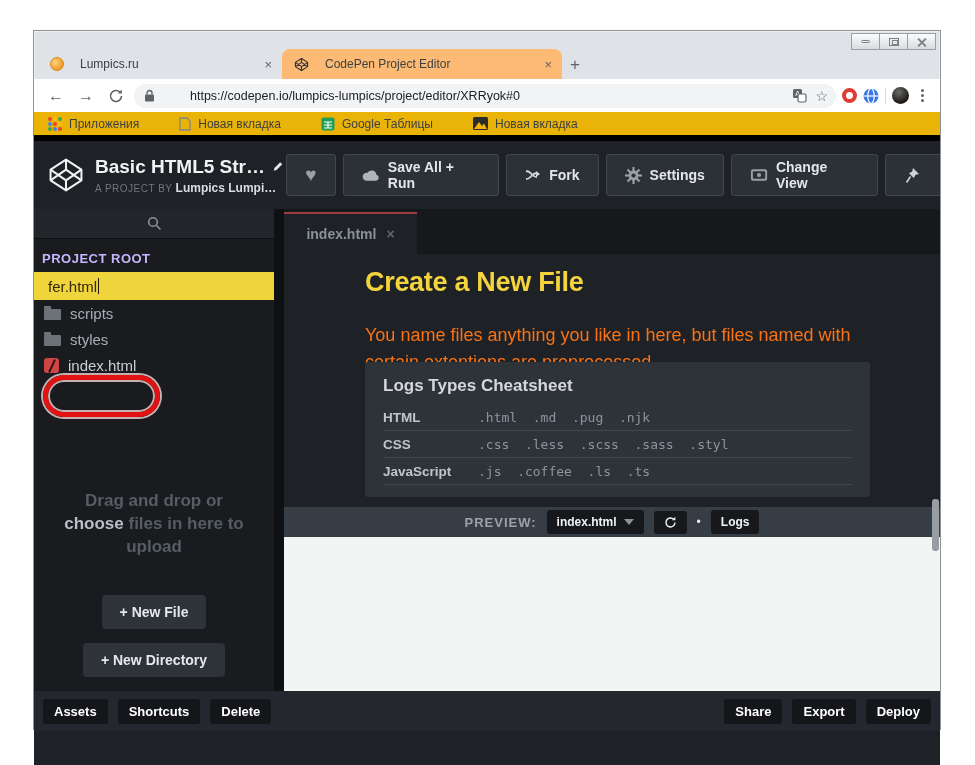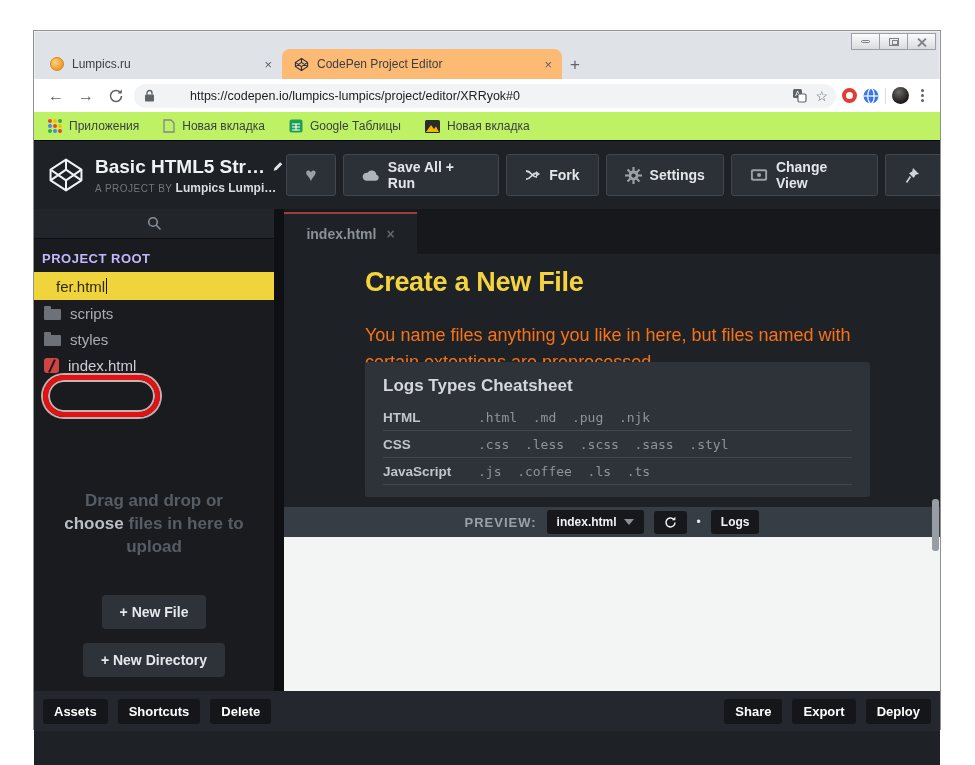--- a/index.html
+++ b/index.html
@@ -13,21 +13,21 @@
   .winbtn { width:29px; height:17px; border:1px solid #9aa0a6; background:linear-gradient(#fbfbfb,#d9dcdf);
             display:flex; align-items:center; justify-content:center; margin-left:-1px; }
   .glyph-min { width:9px; height:3px; border:1px solid #7c8188; border-radius:2px; }
   .glyph-max { width:10px; height:8px; border:1px solid #7c8188; position:relative; }
   .glyph-max::after { content:""; position:absolute; left:2px; top:1px; width:4px; height:3px; border:1px solid #7c8188; }
   .glyph-x { position:relative; width:10px; height:10px; }
   .glyph-x::before,.glyph-x::after { content:""; position:absolute; left:4px; top:0; width:2px; height:11px; background:#7c8188; }
   .glyph-x::before { transform:rotate(45deg);} .glyph-x::after { transform:rotate(-45deg);}
 
   .tabstrip { height:30px; display:flex; align-items:flex-end; padding-left:4px; }
-  .tab { display:flex; align-items:center; gap:8px; height:30px; padding:0 10px 0 12px; width:244px;
+  .tab { display:flex; align-items:center; gap:16px; height:30px; padding:0 10px 0 12px; width:244px;
          font-size:12px; color:#3c4043; }
   .tab.active { background:#fdba74; border-radius:8px 8px 0 0; width:280px; }
   .tab .title { flex:1; white-space:nowrap; overflow:hidden; }
   .tab-close { font-size:13px; color:#5f6368; line-height:1; }
   .newtab-btn { font-size:17px; color:#5f6368; padding:0 12px 4px 8px; }
   .favicon-circle { width:14px; height:14px; border-radius:50%;
          background:radial-gradient(circle at 35% 35%, #ffd27a, #ef9a2d 70%); border:1px solid #d8871c; }
 
   .toolbar { height:33px; background:#ffffff; display:flex; align-items:center; padding:0 10px; gap:6px; }
   .nav-ic { font-size:16px; color:#5f6368; width:24px; text-align:center; }
@@ -35,22 +35,22 @@
             padding:0 8px 0 10px; gap:8px; }
   .url-text { flex:1; font-size:12.5px; color:#202124; white-space:nowrap; overflow:hidden;margin-left:27px; }
   .omni-ic { color:#5f6368; font-size:14px; }
   .ext-o { width:15px; height:15px; border-radius:50%; border:4px solid #e03c31; background:#fff; }
   .ext-globe { width:16px; height:16px; }
   .avatar { width:17px; height:17px; border-radius:50%; background:radial-gradient(circle at 40% 30%, #6b6b6b, #17120e 75%); }
   .dots { display:flex; flex-direction:column; gap:2px; padding:0 6px; }
   .dots i { width:3px; height:3px; border-radius:50%; background:#5f6368; }
   .divider-v { width:1px; height:16px; background:#dadce0; }
 
-  .bookmarks { height:29px; background:#bef264; border-bottom:1px solid #000000; display:flex; align-items:center;
-               padding-left:14px; gap:24px; }
+  .bookmarks { height:29px; background:#eab308; border-bottom:6px solid #000000; display:flex; align-items:center;
+               padding-left:14px; gap:40px; }
   .bm { display:flex; align-items:center; gap:7px; font-size:12px; color:#3c4043; }
   .apps-grid { display:grid; grid-template-columns:repeat(3,4px); grid-gap:1px; }
   .apps-grid i { width:4px; height:4px; border-radius:50%; }
 
   
   .app { position:relative; height:668px; background:#1e2126; }
   .cp-header { position:relative; height:68px; background:#1e2126; display:flex; align-items:center; padding-left:13px; }
   .cp-title-block { width:188px; margin-left:10px; overflow:hidden; }
   .cp-title { font-size:19px; font-weight:bold; color:#f0f2f4; white-space:nowrap; display:flex; align-items:center; gap:8px; }
   .cp-sub { font-size:10px; color:#71777f; letter-spacing:.5px; margin-top:3px; white-space:nowrap; }
@@ -59,21 +59,21 @@
   .cp-btn { height:42px; background:#2c3137; border:1px solid #41474f; border-radius:3px; color:#e3e6e9;
             font-size:14px; font-weight:bold; display:flex; align-items:center; gap:8px; padding:0 18px; }
   .cp-btn.icon-only { width:52px; justify-content:center; padding:0; }
   .cp-btn.pin { width:58px; justify-content:center; padding:0; border-radius:3px 0 0 3px; border-right:none; }
 
   .cp-body { display:flex; height:482px; }
   .sidebar { position:relative; width:240px; background:#191b1f; flex:none; }
   .search-row { height:30px; background:#222529; border-bottom:1px solid #0e0f11; display:flex; align-items:center; justify-content:center; }
   .tree-label { font-size:13px; font-weight:bold; color:#c4b5fd; letter-spacing:.5px; margin:12px 0 6px 8px; }
   .sel-row { height:28px; background:#efd43c; display:flex; align-items:center; }
-  .rename-input { margin-left:22px; width:110px; background:transparent; border:none; outline:none;
+  .rename-input { margin-left:14px; width:110px; background:transparent; border:none; outline:none;
                   font-size:15px; color:#33290a; font-family:"Liberation Sans",sans-serif; display:flex; align-items:center; }
   .caret-bar { display:inline-block; width:1px; height:16px; background:#1c1605; margin-left:1px; }
   .file-row { height:26px; display:flex; align-items:center; gap:9px; padding-left:10px; font-size:15px; color:#a9aeb4; }
   .file-row.bright { color:#c9ced3; }
   .folder-ic { position:relative; width:17px; height:11px; background:#6d7278; border-radius:1px; margin-top:2px; }
   .folder-ic::before { content:""; position:absolute; left:0; top:-3px; width:7px; height:3px; background:#6d7278; border-radius:1px 1px 0 0; }
   .html-ic { position:relative; width:15px; height:15px; background:#cf4444; border-radius:3px; overflow:hidden; }
   .html-ic::after { content:""; position:absolute; left:7px; top:1px; width:2px; height:14px; background:#2a1212; transform:rotate(25deg); }
 
   .dropzone { position:absolute; left:0; right:0; bottom:14px; text-align:center; }

